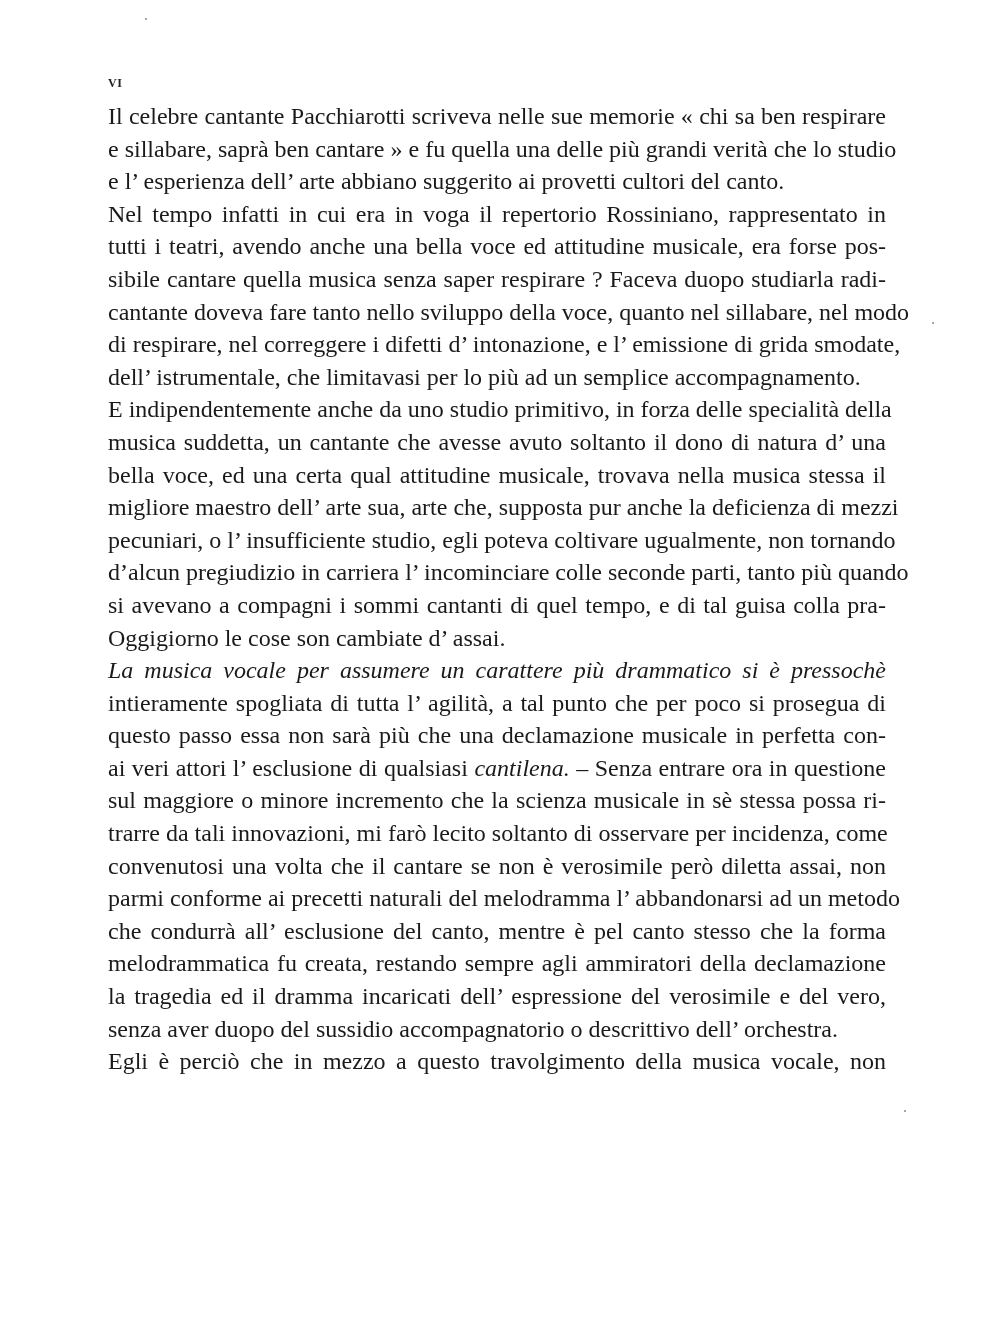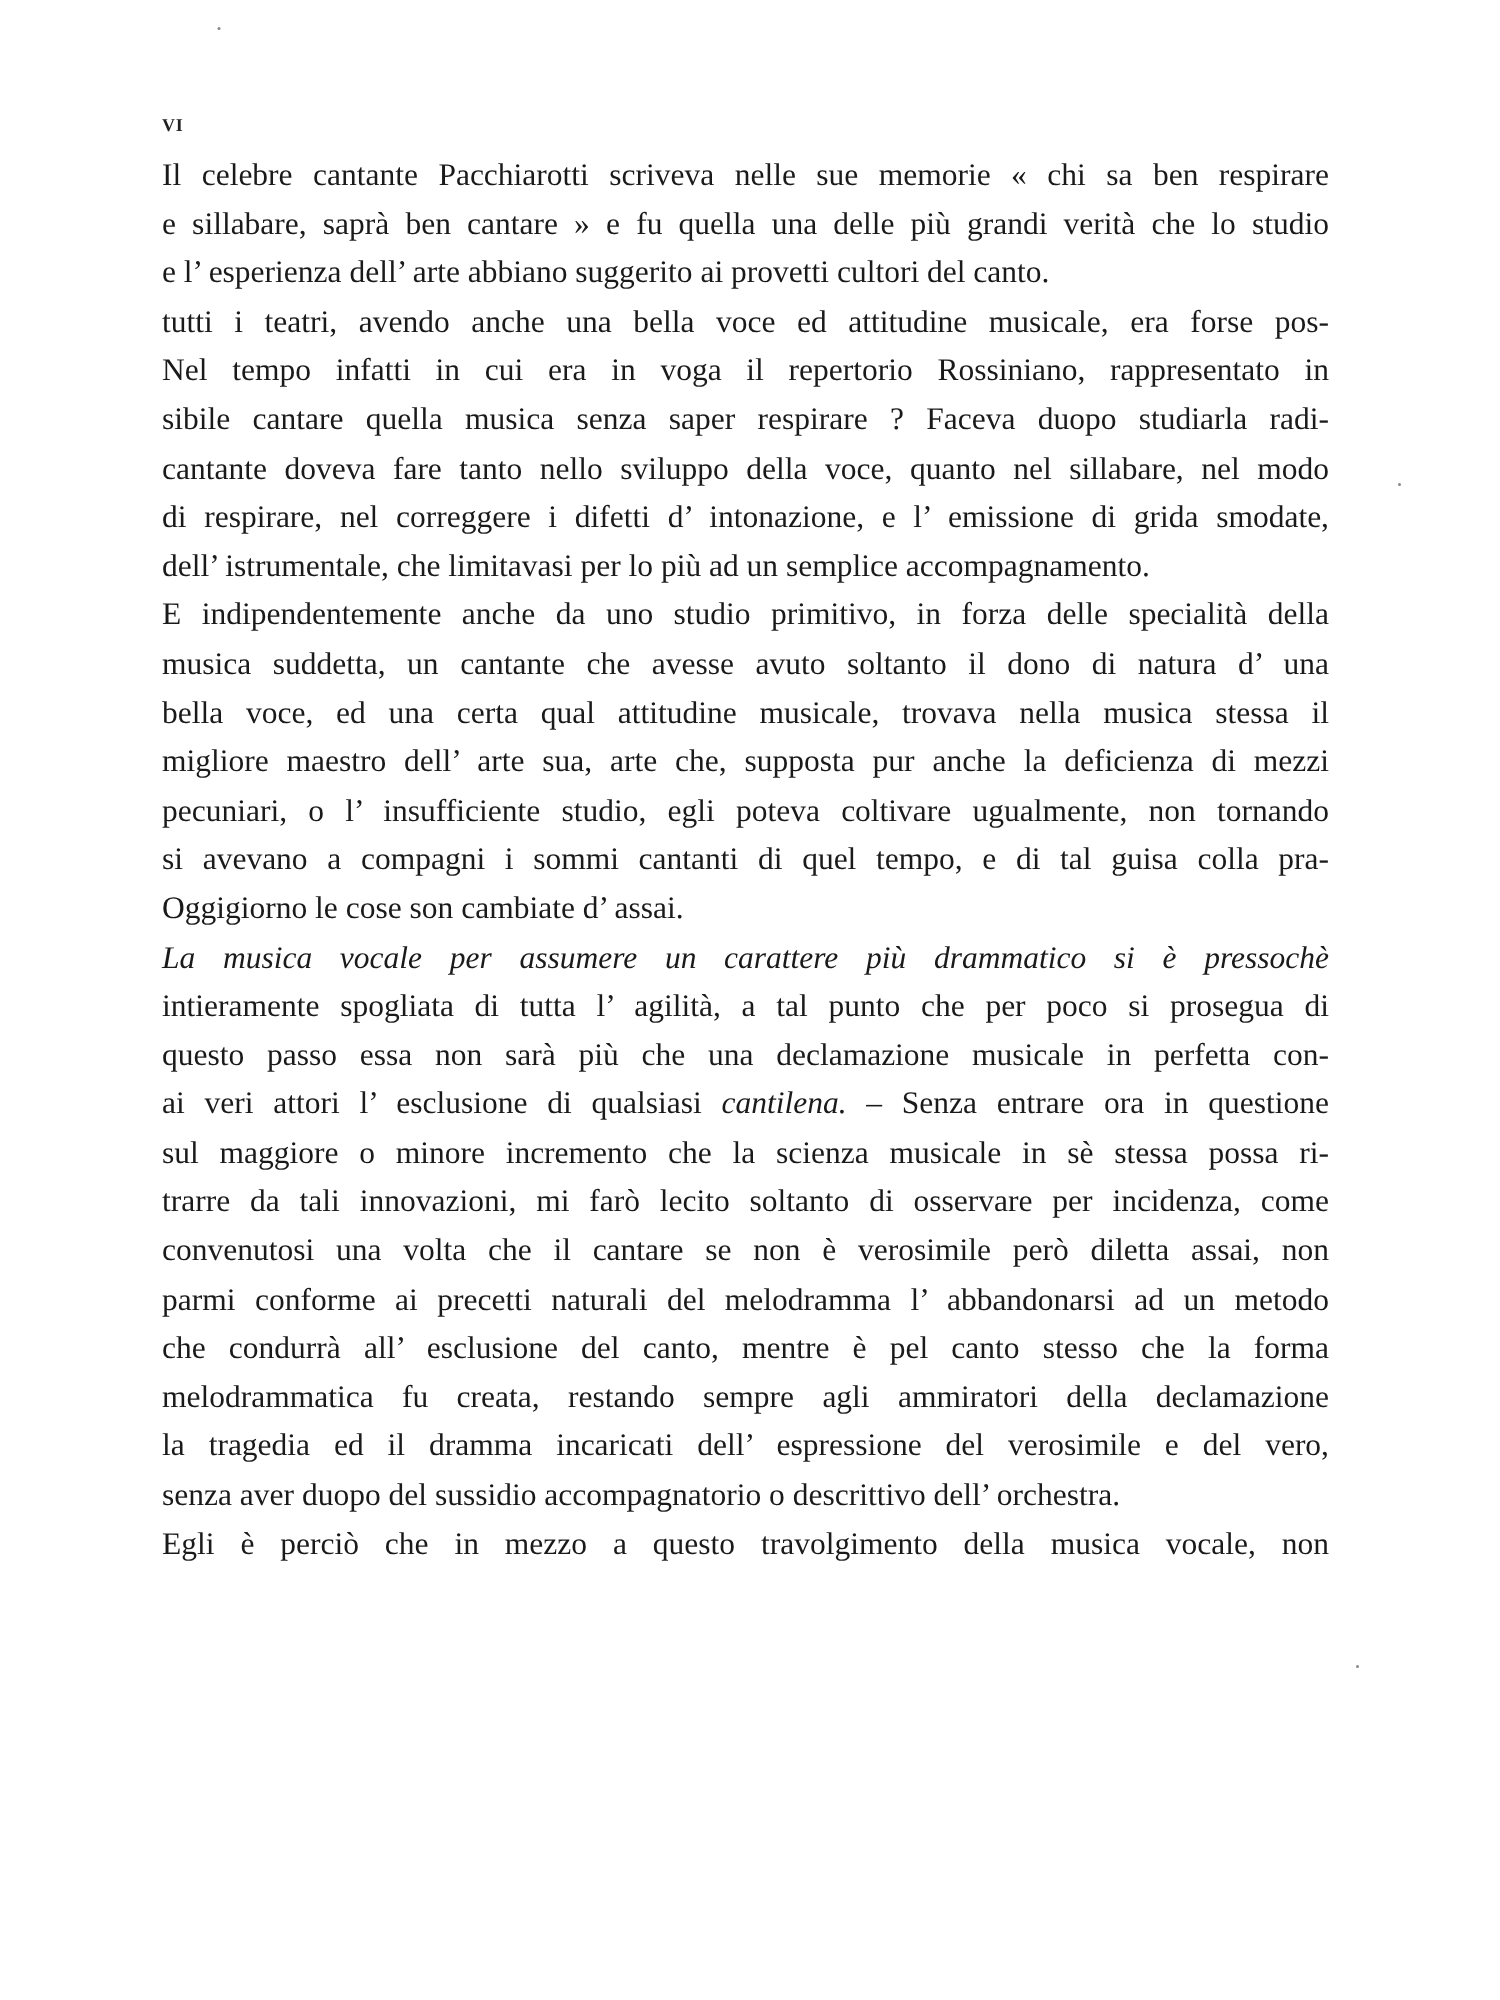--- a/index.html
+++ b/index.html
@@ -33,21 +33,21 @@
   }
   .text-block {
     position: absolute;
     left: 108px;
     top: 100px;
     width: 778px;
   }
   .line {
     height: 32.6px;
     line-height: 32.6px;
-    font-size: 21px;
+    font-size: 24px;
     white-space: nowrap;
     text-align: justify;
     text-align-last: justify;
     display: block;
   }
   .line.last {
     text-align-last: left;
   }
   .line .it {
     font-style: italic;
@@ -68,34 +68,35 @@
 
   <div class="text-block">
 
     <div>
       <span class="line" style="padding-left: 0px; text-indent: 0px;">Il celebre cantante Pacchiarotti scriveva nelle sue memorie « chi sa ben respirare</span>
       <span class="line">e sillabare, saprà ben cantare » e fu quella una delle più grandi verità che lo studio</span>
       <span class="line last">e l’ esperienza dell’ arte abbiano suggerito ai provetti cultori del canto.</span>
     </div>
 
     <div>
+      <span class="line" style="text-indent: 0px; padding-left: 0px;">Nel tempo infatti in cui era in voga il repertorio Rossiniano, rappresentato in</span>
       <span class="line">tutti i teatri, avendo anche una bella voce ed attitudine musicale, era forse pos-</span>
-      <span class="line" style="text-indent: 0px; padding-left: 0px;">Nel tempo infatti in cui era in voga il repertorio Rossiniano, rappresentato in</span>
       <span class="line">sibile cantare quella musica senza saper respirare ? Faceva duopo studiarla radi-</span>
       <span class="line">cantante doveva fare tanto nello sviluppo della voce, quanto nel sillabare, nel modo</span>
       <span class="line">di respirare, nel correggere i difetti d’ intonazione, e l’ emissione di grida smodate,</span>
       <span class="line last">dell’ istrumentale, che limitavasi per lo più ad un semplice accompagnamento.</span>
     </div>
 
     <div>
       <span class="line" style="text-indent: 0px; padding-left: 0px;">E indipendentemente anche da uno studio primitivo, in forza delle specialità della</span>
       <span class="line">musica suddetta, un cantante che avesse avuto soltanto il dono di natura d’ una</span>
       <span class="line">bella voce, ed una certa qual attitudine musicale, trovava nella musica stessa il</span>
       <span class="line">migliore maestro dell’ arte sua, arte che, supposta pur anche la deficienza di mezzi</span>
       <span class="line">pecuniari, o l’ insufficiente studio, egli poteva coltivare ugualmente, non tornando</span>
+      <span class="line">d’alcun pregiudizio in carriera l’ incominciare colle seconde parti, tanto più quando</span>
       <span class="line">si avevano a compagni i sommi cantanti di quel tempo, e di tal guisa colla pra-</span>
     </div>
 
     <div>
       <span class="line last" style="text-indent: 0px; padding-left: 0px;">Oggigiorno le cose son cambiate d’ assai.</span>
     </div>
 
     <div>
       <span class="line" style="text-indent: 0px; padding-left: 0px; font-style: italic;">La musica vocale per assumere un carattere più drammatico si è pressochè</span>
       <span class="line">intieramente spogliata di tutta l’ agilità, a tal punto che per poco si prosegua di</span>

